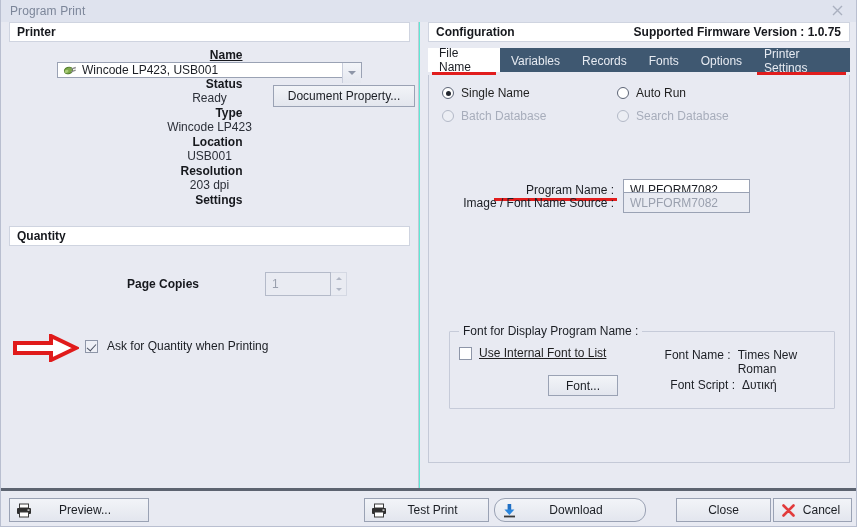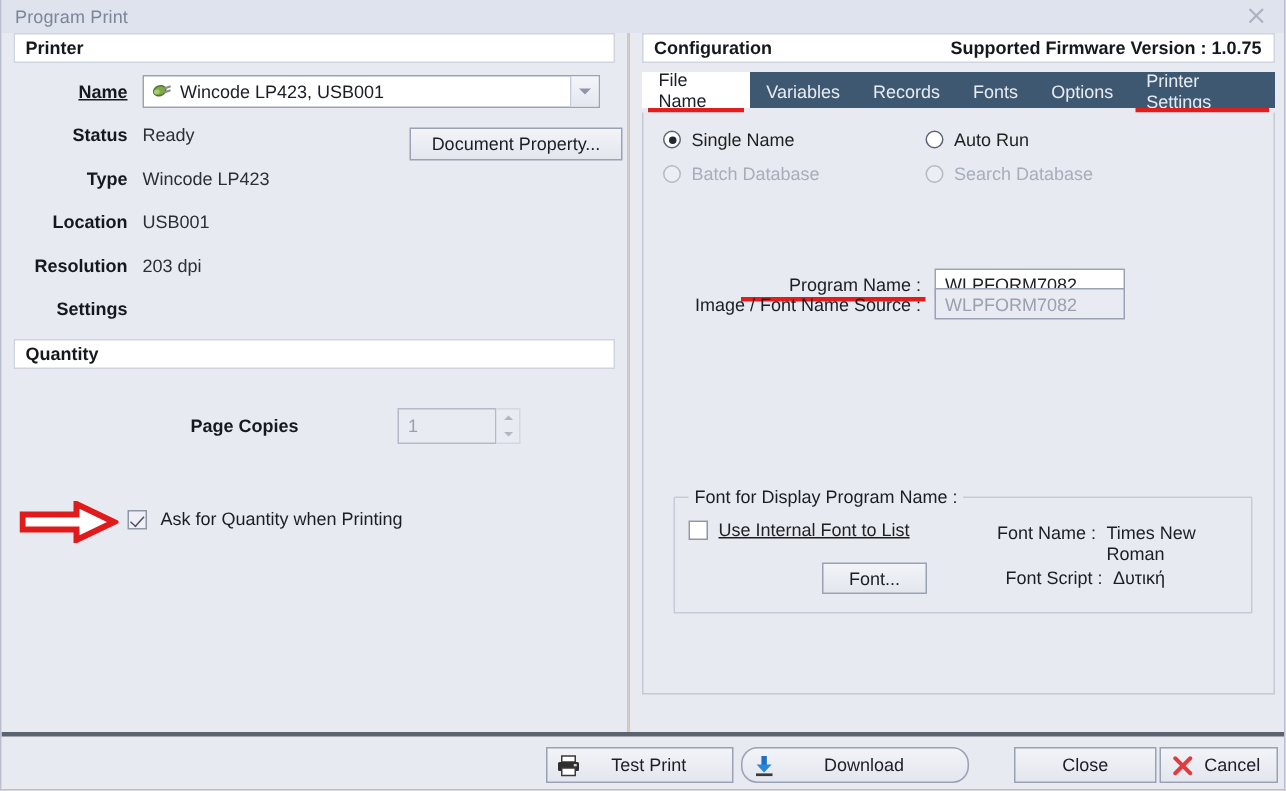--- a/index.html
+++ b/index.html
@@ -44,21 +44,21 @@
     display: flex; align-items: center; justify-content: center;
     color: #aab0bf;
     font-size: 13px;
     line-height: 1;
   }
 
   
   .panes {
     position: absolute;
     top: 22px; left: 0; right: 0; bottom: 0;
-    background: #fdba74;
+    background: #5eead4;
   }
   .left-pane {
     position: absolute;
     left: 0; top: 0; width: 418px; bottom: 38px;
     background: #e8eaf2;
     border-right: 1px solid #c3c8d6;
   }
   .right-pane {
     position: absolute;
     left: 419px; top: 0; right: 0; bottom: 38px;
@@ -79,20 +79,21 @@
     color: #16181d;
   }
   .group-body { padding: 6px 0 0 0; }
 
   
   .frow {
     display: flex;
     align-items: center;
     height: 25px;
     margin-bottom: 4px;
+    flex-direction: column;
   }
   .flabel {
     width: 86px;
     text-align: right;
     padding-right: 10px;
     font-weight: bold;
     font-size: 12px;
     color: #16181d;
   }
   .flabel.underline-accel span.u { text-decoration: underline; }
@@ -566,20 +567,31 @@
           <div class="fg-info" style="left:200px; top:46px;">
             <span class="k">Font Script :</span>
             <span class="v">Δυτική</span>
           </div>
         </div>
       </div>
     </div>
 
     <div class="bottombar">
 
+      <div class="bbtn" style="left:8px; width:140px;">
+        <span class="bicon">
+          <svg width="16" height="15" viewBox="0 0 16 15">
+            <rect x="3.5" y="1" width="9" height="4" fill="#ffffff" stroke="#3a3a3a" stroke-width="1"></rect>
+            <rect x="1" y="5" width="14" height="6" rx="1" fill="#2f2f2f"></rect>
+            <rect x="3.5" y="9" width="9" height="5" fill="#ffffff" stroke="#3a3a3a" stroke-width="1"></rect>
+            <rect x="11.5" y="6.3" width="2" height="1.6" fill="#cfcfcf"></rect>
+          </svg>
+        </span>
+        <span class="btext">Preview...</span>
+      </div>
 
       <div class="bbtn" style="left:363px; width:125px;">
         <span class="bicon">
           <svg width="16" height="15" viewBox="0 0 16 15">
             <rect x="3.5" y="1" width="9" height="4" fill="#ffffff" stroke="#3a3a3a" stroke-width="1"></rect>
             <rect x="1" y="5" width="14" height="6" rx="1" fill="#2f2f2f"></rect>
             <rect x="3.5" y="9" width="9" height="5" fill="#ffffff" stroke="#3a3a3a" stroke-width="1"></rect>
             <rect x="11.5" y="6.3" width="2" height="1.6" fill="#cfcfcf"></rect>
           </svg>
         </span>

